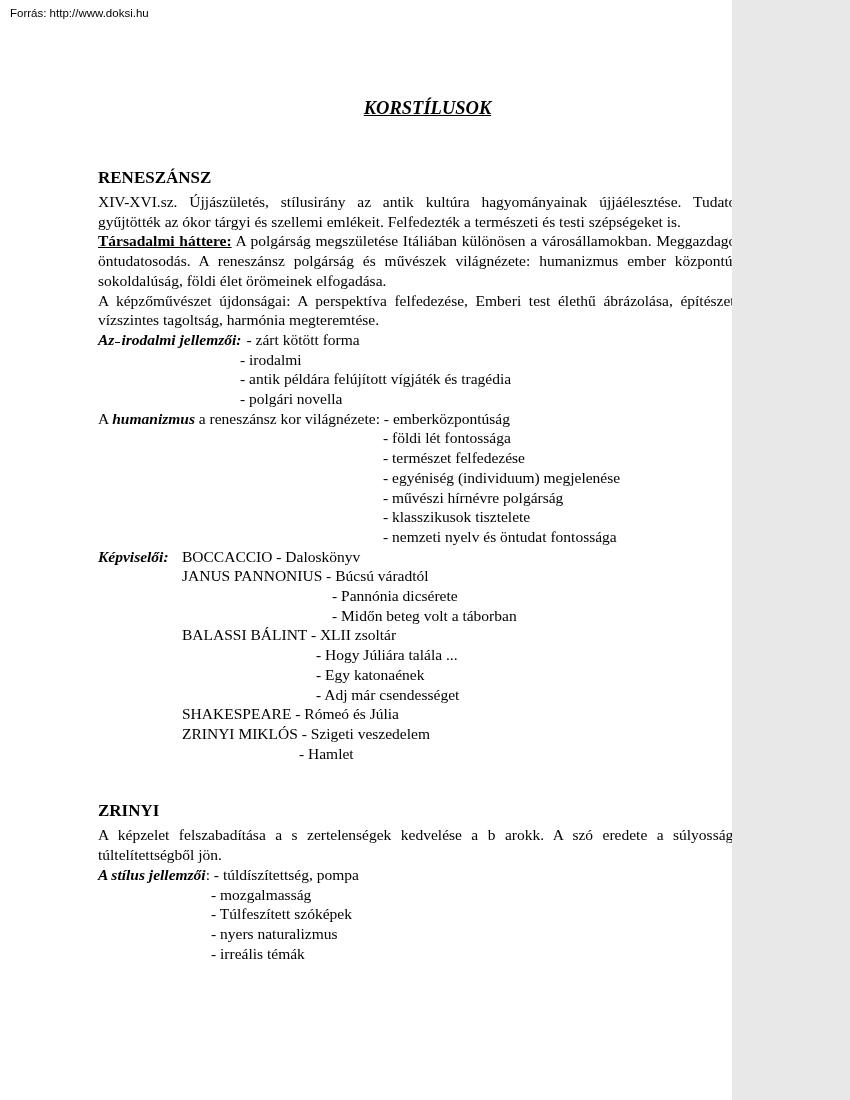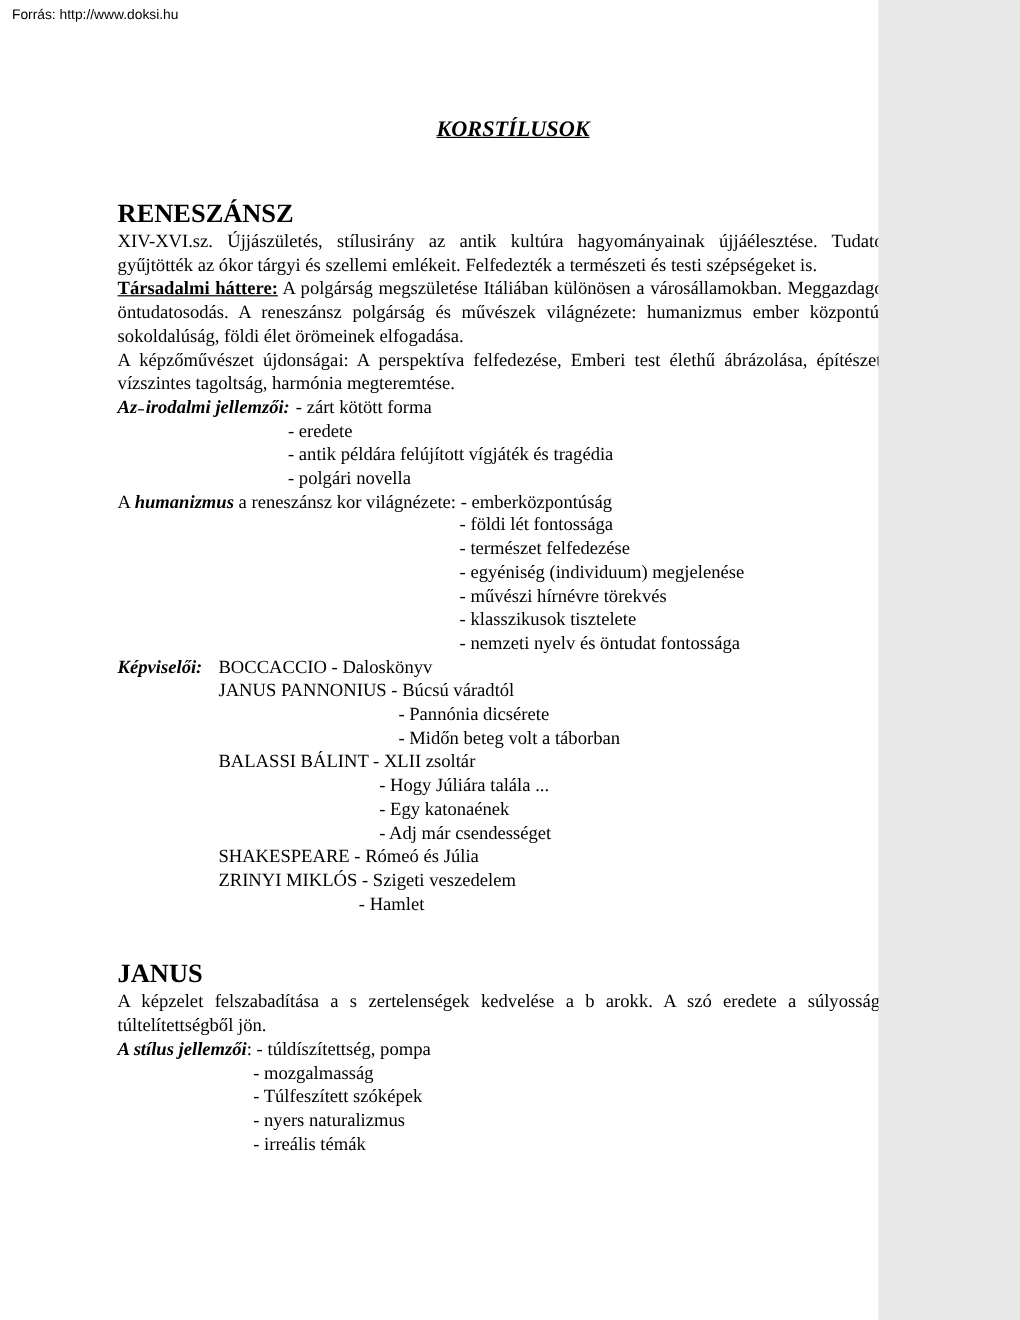--- a/index.html
+++ b/index.html
@@ -15,21 +15,21 @@
   }
   .content {
     position:absolute; left:98px; top:0; width:659px;
     font-size:15.5px; line-height:19.7px;
   }
   .title {
     margin:97px 0 0 0; text-align:center;
     font-size:18.5px; font-weight:bold; font-style:italic;
     text-decoration:underline; line-height:22px;
   }
-  .heading { font-size:22px; font-weight:bold; line-height:21px; }
+  .heading { font-size:17px; font-weight:bold; line-height:21px; }
   .h-ren { margin:48px 0 4px 0; }
   .h-bar { margin:37px 0 4px 0; }
   p.block { margin:0; text-align:justify; }
   .line { margin:0; }
   .label-bu { font-weight:bold; text-decoration:underline; }
   .label-bi { font-weight:bold; font-style:italic; }
   .u-space {
     display:inline-block; width:5px; height:2px;
     border-bottom:1.4px solid #000; margin:0 1px 2px 1px;
   }
@@ -60,45 +60,45 @@
 
     <div class="heading h-ren">RENESZÁNSZ</div>
 
     <p class="block">XIV-XVI.sz. Újjászületés, stílusirány az antik kultúra hagyományainak újjáélesztése. Tudatosan gyűjtötték az ókor tárgyi és szellemi emlékeit. Felfedezték a természeti és testi szépségeket is.</p>
 
     <p class="block"><span class="label-bu">Társadalmi háttere:</span><span> A polgárság megszületése Itáliában különösen a városállamokban. Meggazdagodás öntudatosodás. A reneszánsz polgárság és művészek világnézete: humanizmus ember központúság, sokoldalúság, földi élet örömeinek elfogadása.</span></p>
 
     <p class="block">A képzőművészet újdonságai: A perspektíva felfedezése, Emberi test élethű ábrázolása, építészetben vízszintes tagoltság, harmónia megteremtése.</p>
 
     <div class="line"><span class="label-bi">Az</span><span class="u-space"></span><span class="label-bi">irodalmi jellemzői:</span><span class="gap">- zárt kötött forma</span></div>
-    <div class="line ind-lit">- eredete</div>
+    <div class="line ind-lit">- irodalmi</div>
     <div class="line ind-lit">- antik példára felújított vígjáték és tragédia</div>
     <div class="line ind-lit">- polgári novella</div>
 
     <div class="line"><span>A </span><span class="label-bi">humanizmus</span><span> a reneszánsz kor világnézete: </span><span>- emberközpontúság</span></div>
     <div class="line ind-hum">- földi lét fontossága</div>
     <div class="line ind-hum">- természet felfedezése</div>
     <div class="line ind-hum">- egyéniség (individuum) megjelenése</div>
-    <div class="line ind-hum">- művészi hírnévre törekvés</div>
+    <div class="line ind-hum">- művészi hírnévre polgárság</div>
     <div class="line ind-hum">- klasszikusok tisztelete</div>
     <div class="line ind-hum">- nemzeti nyelv és öntudat fontossága</div>
 
     <div class="line"><span class="label-bi rep-label">Képviselői:</span><span>BOCCACCIO - Daloskönyv</span></div>
     <div class="line rep-name">JANUS PANNONIUS - Búcsú váradtól</div>
     <div class="line rep-sub-a">- Pannónia dicsérete</div>
     <div class="line rep-sub-a">- Midőn beteg volt a táborban</div>
     <div class="line rep-name">BALASSI BÁLINT - XLII zsoltár</div>
     <div class="line rep-sub-b">- Hogy Júliára talála ...</div>
     <div class="line rep-sub-b">- Egy katonaének</div>
     <div class="line rep-sub-b">- Adj már csendességet</div>
     <div class="line rep-name">SHAKESPEARE - Rómeó és Júlia</div>
     <div class="line rep-name">ZRINYI MIKLÓS - Szigeti veszedelem</div>
     <div class="line rep-sub-c">- Hamlet</div>
 
-    <div class="heading h-bar">JANUS</div>
+    <div class="heading h-bar">ZRINYI</div>
 
 
     <p class="block">A képzelet felszabadítása a s zertelenségek kedvelése a b arokk. A szó eredete a súlyosságból, túltelítettségből jön.</p>
 
     <div class="line"><span class="label-bi">A stílus jellemzői</span><span>: - túldíszítettség, pompa</span></div>
     <div class="line ind-style">- mozgalmasság</div>
     <div class="line ind-style">- Túlfeszített szóképek</div>
     <div class="line ind-style">- nyers naturalizmus</div>
     <div class="line ind-style">- irreális témák</div>
 

